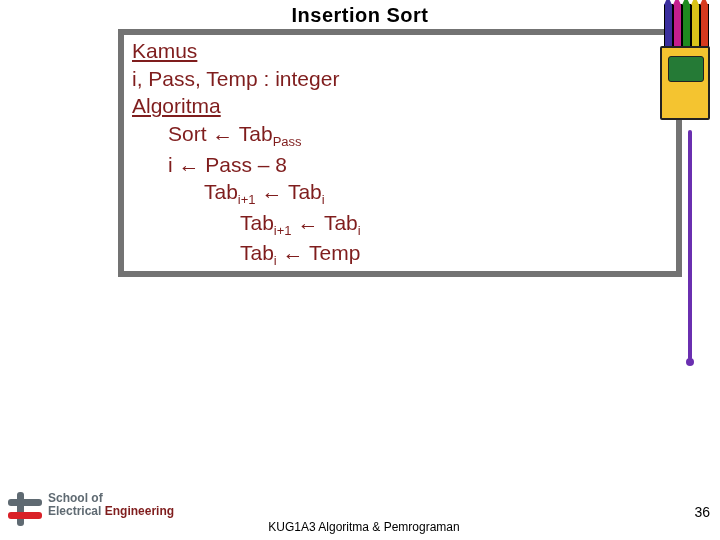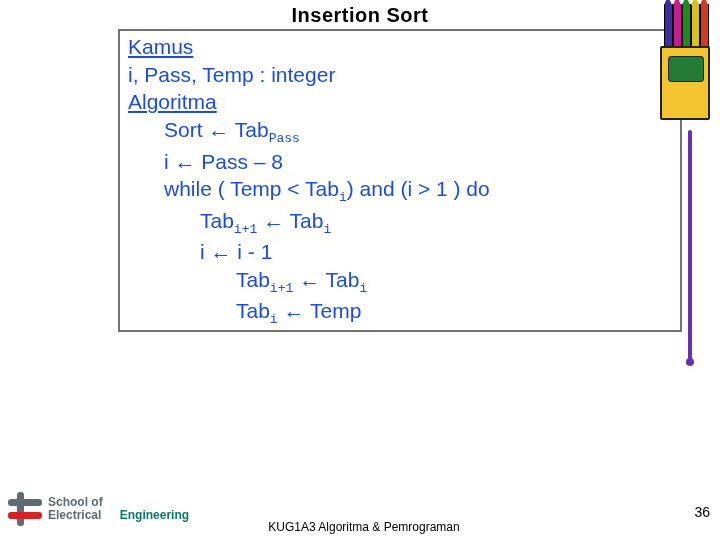--- a/index.html
+++ b/index.html
@@ -14,35 +14,35 @@
   }
   .title {
     text-align: center;
     font-size: 20px;
     font-weight: bold;
     margin-top: 4px;
     margin-bottom: 2px;
     letter-spacing: 0.5px;
   }
   .content-box {
-    border: 2px solid #737373;
+    border: 6px solid #737373;
     margin: 0 38px 0 118px;
     padding: 2px 8px 2px 8px;
     font-size: 21px;
     line-height: 1.32;
-    color: #1d4ed8;
+    color: #7f1d1d;
   }
   .underline {
     text-decoration: underline;
   }
   .indent1 { padding-left: 36px; display: block; }
   .indent2 { padding-left: 72px; display: block; }
   .indent3 { padding-left: 108px; display: block; }
   .strong { font-weight: bold; }
-  sub { font-size: 0.62em; vertical-align: sub; font-family: Liberation Mono, monospace; }
+  sub { font-size: 0.62em; vertical-align: sub; }
   .footer {
     position: absolute;
     bottom: 6px;
     left: 0;
     right: 0;
     text-align: center;
     font-size: 12px;
     font-family: sans-serif;
     margin-left: 8px;
   }
@@ -51,33 +51,33 @@
     bottom: 20px;
     right: 10px;
     font-size: 14px;
     font-family: sans-serif;
   }
   .logo {
     position: absolute;
     left: 8px;
     bottom: 14px;
     display: flex;
-    align-items: center;
+    align-items: flex-start;
     gap: 6px;
   }
   .logo-icon {
     width: 34px;
     height: 34px;
     position: relative;
   }
   .bar-red { position:absolute; left:0; top:20px; width:34px; height:7px; background:#d92128; border-radius:3px;}
   .bar-gray-v { position:absolute; left:9px; top:0; width:7px; height:34px; background:#5f6a72; border-radius:3px;}
   .bar-gray-h { position:absolute; left:0; top:7px; width:34px; height:7px; background:#5f6a72; border-radius:3px;}
   .logo-text { font-family: sans-serif; font-weight: bold; font-size: 12px; line-height: 1.05; color: #5f6a72; }
-  .logo-text .dark { color: #0f766e; margin-left: 15px; }
+  .logo-text .dark { color: #7f1d1d; }
   .crayon-box {
     position: absolute;
     right: 12px;
     top: 2px;
     width: 48px;
     height: 120px;
   }
   .box-base {
     position: absolute;
     top: 44px;
@@ -136,23 +136,21 @@
 <body>
 
 <div class="title">Insertion Sort</div>
 
 <div class="content-box">
   <div><span class="underline">Kamus</span></div>
   <div>i, Pass, Temp : integer</div>
   <div><span class="underline">Algoritma</span></div>
   <span class="indent1"><span>Sort ← Tab</span><sub>Pass</sub></span>
   <span class="indent1">i ← Pass – 8</span>
-  <span class="indent1"><span>while ( Temp &lt; Tab</span><sub>i</sub><span>) and (i &gt; 1 ) do</span></span>
   <span class="indent2"><span>Tab</span><sub>i+1</sub><span>  ← Tab</span><sub>i</sub></span>
-  <span class="indent2">i ← i - 1</span>
   <span class="indent3"><span>Tab</span><sub>i+1</sub><span> ← Tab</span><sub>i</sub></span>
   <span class="indent3"><span>Tab</span><sub>i</sub><span> ← Temp</span></span>
 </div>
 
 <div class="crayon-box">
   <div class="crayon c1"></div>
   <div class="crayon c2"></div>
   <div class="crayon c3"></div>
   <div class="crayon c4"></div>
   <div class="crayon c5"></div>

